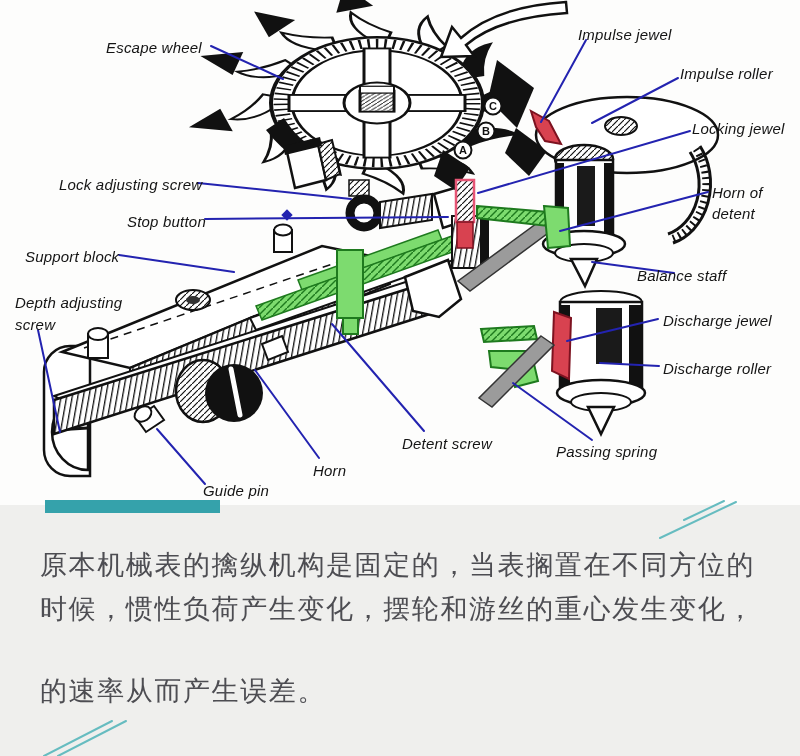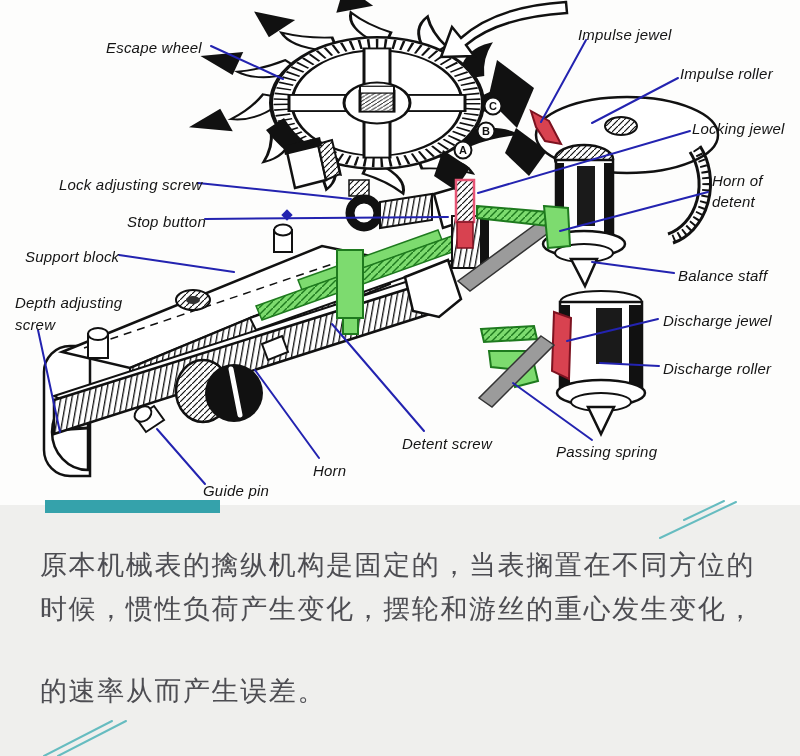--- a/index.html
+++ b/index.html
@@ -214,28 +214,28 @@
         <text x="463" y="154">A</text>
         <text x="486" y="135">B</text>
         <text x="493" y="110">C</text>
       </g>
     </svg>
 
     <div class="lbl" style="left:106px;top:38px">Escape wheel</div>
     <div class="lbl" style="left:578px;top:25px">Impulse jewel</div>
     <div class="lbl" style="left:680px;top:64px">Impulse roller</div>
     <div class="lbl" style="left:692px;top:119px">Locking jewel</div>
-    <div class="lbl two" style="left:712px;top:170px;width:80px;line-height:21px">
+    <div class="lbl two" style="left:712px;top:182px;width:80px;line-height:21px">
       <span>Horn of</span><br>
       <span>detent</span>
     </div>
     <div class="lbl" style="left:59px;top:175px">Lock adjusting screw</div>
     <div class="lbl" style="left:127px;top:212px">Stop button</div>
     <div class="lbl" style="left:25px;top:247px">Support block</div>
-    <div class="lbl" style="left:678px;top:266px">Balance staff</div>
+    <div class="lbl" style="left:637px;top:266px">Balance staff</div>
     <div class="lbl two" style="left:15px;top:292px;width:120px;line-height:22px">
       <span>Depth adjusting</span><br>
       <span>screw</span>
     </div>
     <div class="lbl" style="left:663px;top:311px">Discharge jewel</div>
     <div class="lbl" style="left:663px;top:359px">Discharge roller</div>
     <div class="lbl" style="left:402px;top:434px">Detent screw</div>
     <div class="lbl" style="left:556px;top:442px">Passing spring</div>
     <div class="lbl" style="left:313px;top:461px">Horn</div>
     <div class="lbl" style="left:203px;top:481px">Guide pin</div>

